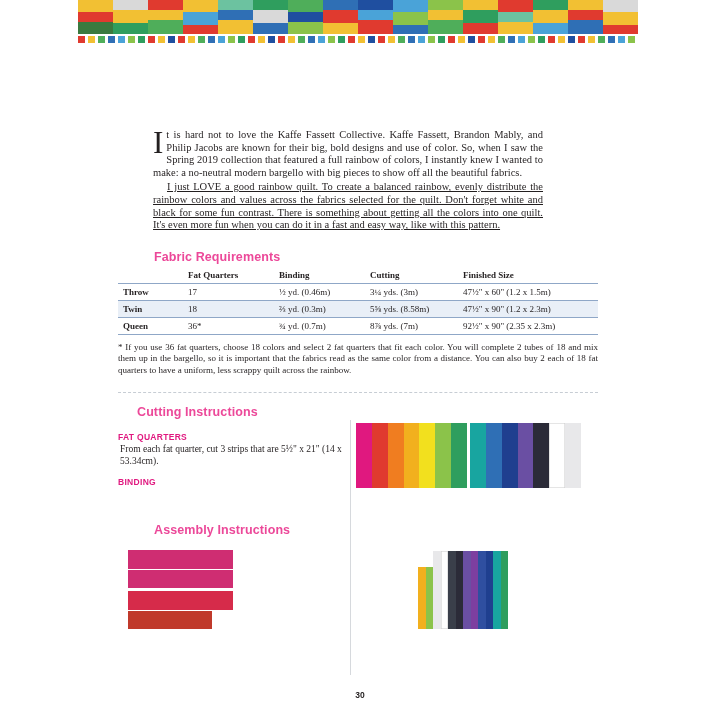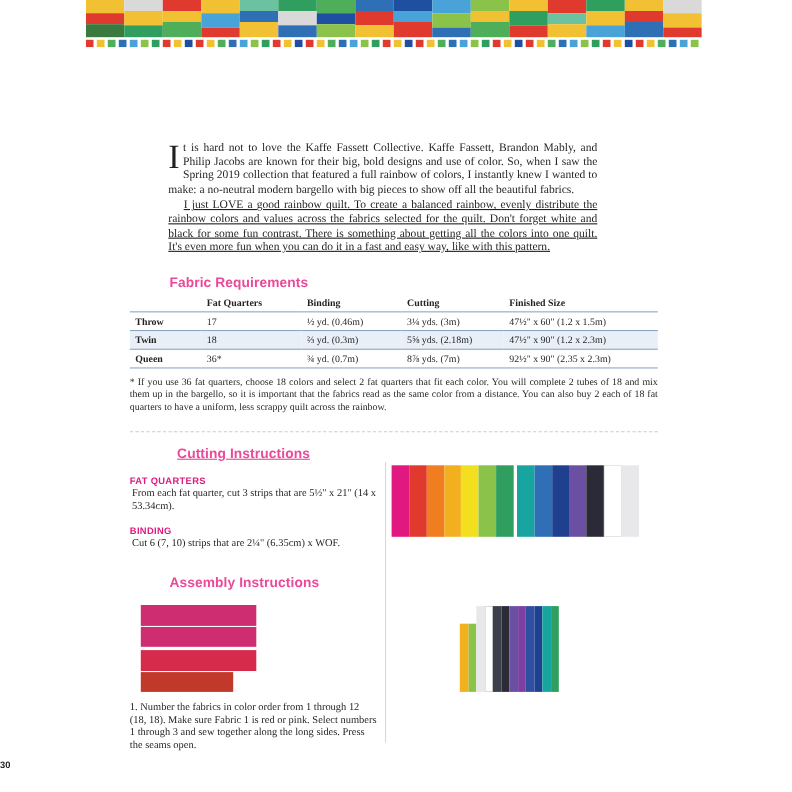--- a/index.html
+++ b/index.html
@@ -183,21 +183,21 @@
   .caption {
     position: absolute;
     font-size: 9.5px;
     line-height: 11.6px;
   }
 
   .page-num {
     position: absolute;
     left: 0; right: 0;
     top: 690px;
-    text-align: left;
+    text-align: center;
     font-family: "Liberation Sans", sans-serif;
     font-size: 8.5px;
     font-weight: bold;
     color: #231f20;
   }
 </style>
 </head>
 <body>
 
 <div class="page">
@@ -366,60 +366,56 @@
         <td class="name">Throw</td>
         <td>17</td>
         <td>½ yd. (0.46m)</td>
         <td>3¼ yds. (3m)</td>
         <td>47½" x 60" (1.2 x 1.5m)</td>
       </tr>
       <tr class="alt">
         <td class="name">Twin</td>
         <td>18</td>
         <td>⅔ yd. (0.3m)</td>
-        <td>5⅝ yds. (2.18m)</td>
+        <td>5⅝ yds. (8.58m)</td>
         <td>47½" x 90" (1.2 x 2.3m)</td>
       </tr>
       <tr>
         <td class="name">Queen</td>
         <td>36*</td>
         <td>¾ yd. (0.7m)</td>
         <td>8⅞ yds. (7m)</td>
         <td>92½" x 90" (2.35 x 2.3m)</td>
       </tr>
     </tbody>
   </table>
 
   <div class="footnote">* If you use 36 fat quarters, choose 18 colors and select 2 fat quarters that fit each color. You will complete 2 tubes of 18 and mix them up in the bargello, so it is important that the fabrics read as the same color from a distance. You can also buy 2 each of 18 fat quarters to have a uniform, less scrappy quilt across the rainbow.</div>
 
   <div class="divider" style="top:392px"></div>
 
-  <div class="sec-head" style="left:125px; top:405px;text-decoration:underline;">Cutting Instructions</div>
+  <div class="sec-head" style="left:101px; top:405px;">Cutting Instructions</div>
 
   <div class="sub-head" style="left:118px; top:432px;">FAT QUARTERS</div>
   <div class="col-left body-txt" style="top:444px">
     <p>From each fat quarter, cut 3 strips that are 5½" x 21" (14 x 53.34cm).</p>
   </div>
 
   <div class="sub-head" style="left:118px; top:477px;">BINDING</div>
-  <div class="col-left body-txt" style="top:489px">
-    <p>Cut 6 (7, 10) strips that are 2¼" (6.35cm) x WOF.</p>
-  </div>
 
   <div class="sec-head" style="left:118px; top:523px;">Assembly Instructions</div>
 
   <div class="vline"></div>
 
   <div class="fig fig-v" id="fig-step1" style="left:128px; top:550px; width:105px; height:80px;">
       <div style="background: rgb(207, 45, 114); height: 20px; width: 105px; margin-bottom: 1px;"></div>
       <div style="background: rgb(207, 45, 114); height: 20px; width: 105px; margin-bottom: 3px;"></div>
       <div style="background: rgb(214, 43, 74); height: 20px; width: 105px; margin-bottom: 1px;"></div>
       <div style="background: rgb(192, 57, 43); height: 20px; width: 84px; margin-bottom: 1px;"></div>
     </div>
-  <div class="caption" style="left:118px; top:638px; width:225px;">1.  Number the fabrics in color order from 1 through 12 (18, 18). Make sure Fabric 1 is red or pink. Select numbers 1 through 3 and sew together along the long sides. Press the seams open.</div>
 
   <div class="fig" id="fig-step2" style="left:356px; top:423px; width:225px; height:65px;">
       <div style="background: rgb(224, 24, 127); width: 16px; height: 65px; margin-right: 0px;"></div>
       <div style="background: rgb(224, 58, 47); width: 16px; height: 65px; margin-right: 0px;"></div>
       <div style="background: rgb(240, 125, 32); width: 16px; height: 65px; margin-right: 0px;"></div>
       <div style="background: rgb(242, 176, 30); width: 16px; height: 65px; margin-right: 0px;"></div>
       <div style="background: rgb(242, 224, 30); width: 16px; height: 65px; margin-right: 0px;"></div>
       <div style="background: rgb(139, 195, 74); width: 16px; height: 65px; margin-right: 0px;"></div>
       <div style="background: rgb(47, 158, 94); width: 16px; height: 65px; margin-right: 3px;"></div>
       <div style="background: rgb(24, 165, 160); width: 16px; height: 65px; margin-right: 0px;"></div>

